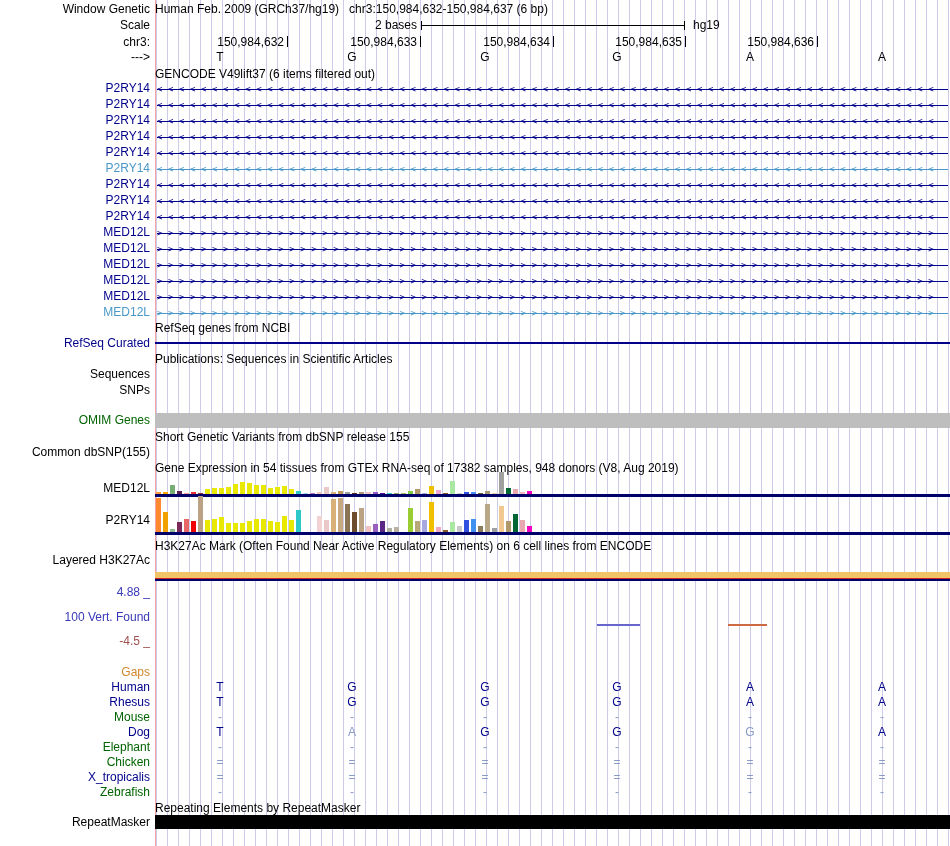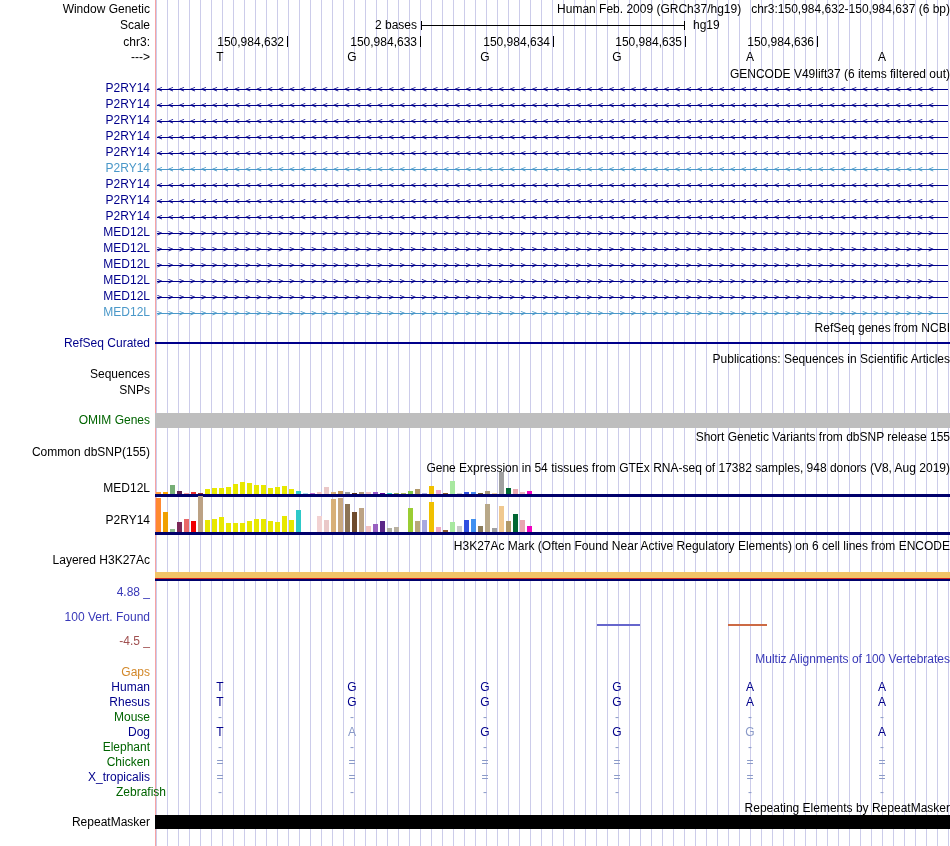--- a/index.html
+++ b/index.html
@@ -2,21 +2,21 @@
 <html><head>
 <meta charset="utf-8">
 <style>
   html,body{margin:0;padding:0;background:#fff;}
   #app{position:relative;width:950px;height:846px;background:#fff;overflow:hidden;
        font-family:"Liberation Sans",sans-serif;font-size:12px;color:#000;}
   .grid{position:absolute;left:156px;top:0;width:794px;height:846px;
         background:repeating-linear-gradient(to right,#ccccea 0 1px,transparent 1px 11px);}
   .pink-line{position:absolute;left:155px;top:0;width:1px;height:846px;background:#f7a3a3;}
   .lbl{position:absolute;left:0;width:150px;height:15px;line-height:15px;text-align:right;white-space:nowrap;}
-  .ctr{position:absolute;left:155px;width:795px;height:14px;line-height:14px;text-align:right;white-space:pre;}
+  .ctr{position:absolute;left:155px;width:795px;height:14px;line-height:14px;text-align:left;white-space:pre;}
   .navy{color:#00008B;} .teal{color:#4A98C9;} .green{color:#006400;}
   .blue{color:#3838B8;} .maroon{color:#A05050;} .orange{color:#D2882A;}
   .scale2bases{position:absolute;left:155px;top:18px;width:262px;height:15px;line-height:15px;text-align:right;}
   .scalebar{position:absolute;left:421px;top:25px;width:264px;height:1px;background:#000;}
   .scaletick{position:absolute;top:21px;width:1px;height:9px;background:#000;}
   .hg19{position:absolute;left:693px;top:18px;height:15px;line-height:15px;}
   .coord{position:absolute;top:35px;width:100px;height:14px;line-height:14px;text-align:right;}
   .ctick{position:absolute;top:36px;width:1px;height:11px;background:#000;}
   .base{position:absolute;top:50px;width:20px;height:14px;line-height:14px;text-align:center;}
   .generow{position:absolute;left:155px;width:795px;height:16px;}
@@ -287,21 +287,20 @@
   <div class="hbar" style="top:579px;height:2px;background:#00006B"></div>
 
   <div class="lbl blue" style="top:585px">4.88 _</div>
   <div class="lbl blue" style="top:610px">100 Vert. Found</div>
   <div class="lbl maroon" style="top:634px">-4.5 _</div>
   <div id="phylop-segs">
       <div class="seg" style="left: 597px; width: 43px; top: 624px; background: rgb(102, 102, 204);"></div>
       <div class="seg" style="left: 728px; width: 39px; top: 624px; background: rgb(204, 106, 68);"></div>
     </div>
 
-  <div class="ctr blue" style="top:652px">Multiz Alignments of 100 Vertebrates</div>
   <div id="multiz">
       <div class="lbl orange" style="top: 665px;">Gaps</div>
       <div class="lbl navy" style="top: 680px;">Human</div>
       <div class="mzcell navy" style="left: 209px; top: 680px;">T</div>
       <div class="mzcell navy" style="left: 341px; top: 680px;">G</div>
       <div class="mzcell navy" style="left: 474px; top: 680px;">G</div>
       <div class="mzcell navy" style="left: 606px; top: 680px;">G</div>
       <div class="mzcell navy" style="left: 739px; top: 680px;">A</div>
       <div class="mzcell navy" style="left: 871px; top: 680px;">A</div>
       <div class="lbl navy" style="top: 695px;">Rhesus</div>
@@ -339,21 +338,21 @@
       <div class="mzcell muted" style="left: 606px; top: 755px;">=</div>
       <div class="mzcell muted" style="left: 739px; top: 755px;">=</div>
       <div class="mzcell muted" style="left: 871px; top: 755px;">=</div>
       <div class="lbl navy" style="top: 770px;">X_tropicalis</div>
       <div class="mzcell muted" style="left: 209px; top: 770px;">=</div>
       <div class="mzcell muted" style="left: 341px; top: 770px;">=</div>
       <div class="mzcell muted" style="left: 474px; top: 770px;">=</div>
       <div class="mzcell muted" style="left: 606px; top: 770px;">=</div>
       <div class="mzcell muted" style="left: 739px; top: 770px;">=</div>
       <div class="mzcell muted" style="left: 871px; top: 770px;">=</div>
-      <div class="lbl green" style="top: 785px; margin-left: 16px;">Zebrafish</div>
+      <div class="lbl green" style="top: 785px;">Zebrafish</div>
       <div class="mzcell muted" style="left: 209px; top: 785px;">-</div>
       <div class="mzcell muted" style="left: 341px; top: 785px;">-</div>
       <div class="mzcell muted" style="left: 474px; top: 785px;">-</div>
       <div class="mzcell muted" style="left: 606px; top: 785px;">-</div>
       <div class="mzcell muted" style="left: 739px; top: 785px;">-</div>
       <div class="mzcell muted" style="left: 871px; top: 785px;">-</div>
     </div>
 
   <div class="ctr" style="top:801px">Repeating Elements by RepeatMasker</div>
   <div class="lbl" style="top:815px">RepeatMasker</div>

